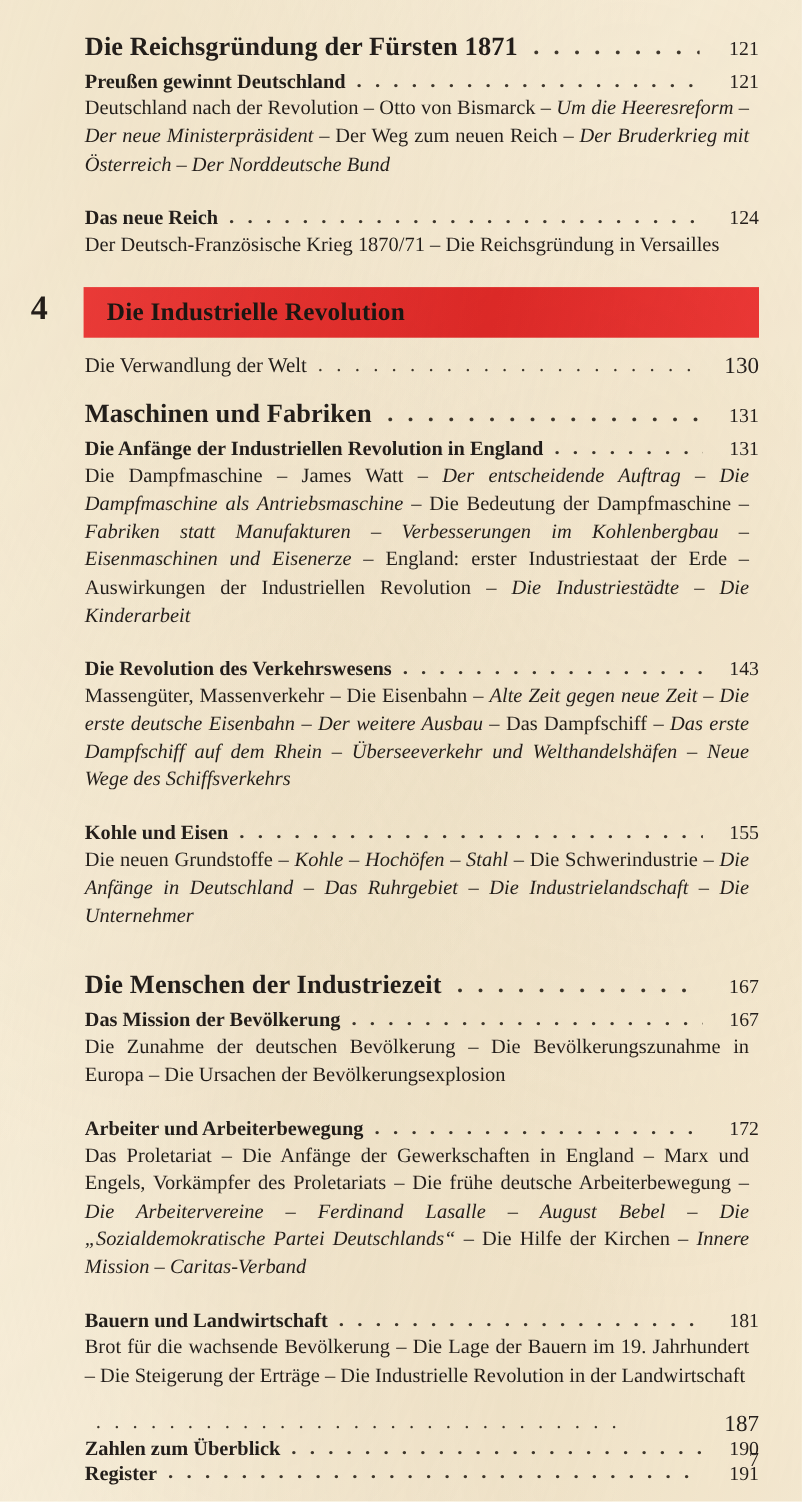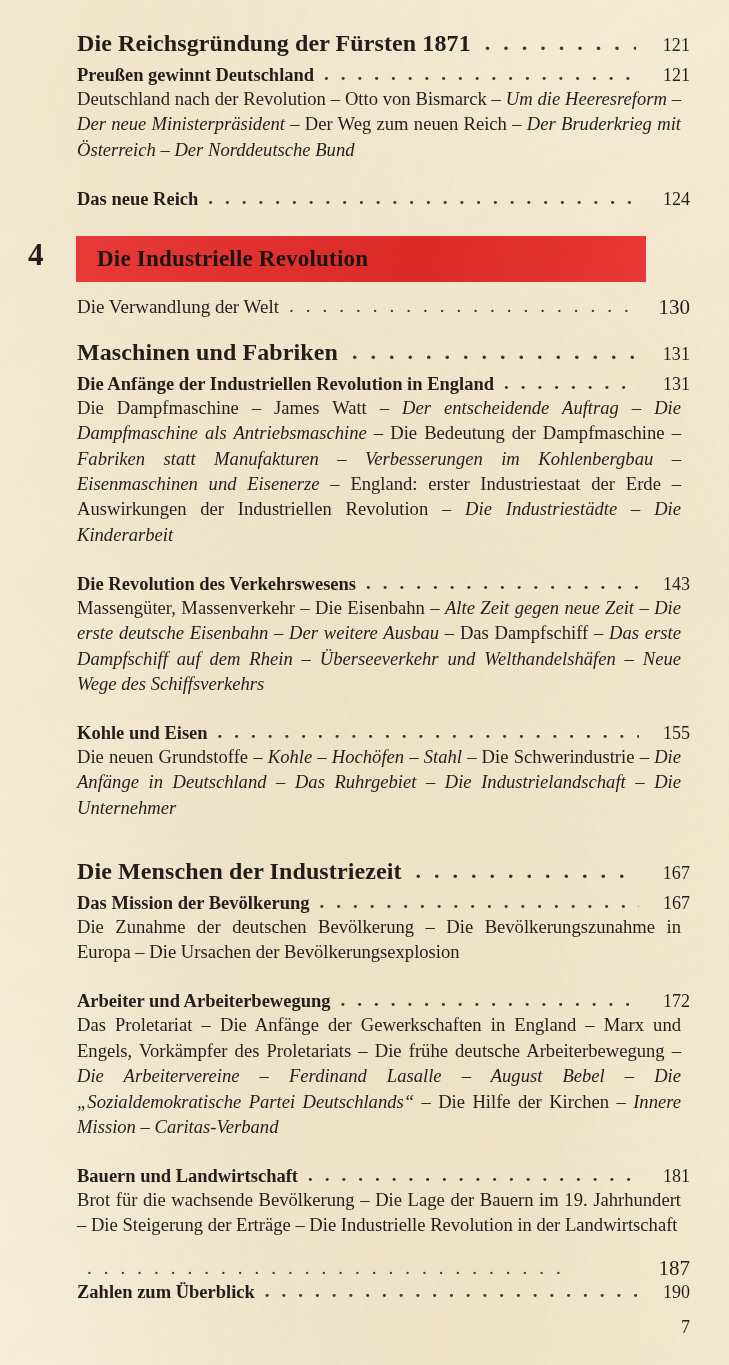--- a/index.html
+++ b/index.html
@@ -97,21 +97,21 @@
     left: 28px;
     top: -4px;
     font-size: 31px;
     font-weight: bold;
     line-height: 46px;
   }
   .chapter-banner {
     position: absolute;
     left: 76px;
     top: 0;
-    width: 570px;
+    width: 614px;
     height: 46px;
     background: #ee2d2c;
     background-image: linear-gradient(100deg, rgba(255,255,255,.07), rgba(0,0,0,.05) 60%, rgba(255,255,255,.06));
     display: flex;
     align-items: center;
   }
   .chapter-banner .chapter-title {
     font-size: 23px;
     font-weight: bold;
     color: #1c1713;
@@ -154,20 +154,21 @@
   </div>
   <p class="desc"><span>Deutschland nach der Revolution – Otto von Bismarck – </span><i>Um die Heeresreform – Der neue Ministerpräsident</i><span> – Der Weg zum neuen Reich – </span><i>Der Bruderkrieg mit Österreich – Der Norddeutsche Bund</i></p>
 
   <div class="gap-sm"></div>
 
   <div class="row h2-row">
     <span class="label">Das neue Reich</span>
     <span class="leader">.............................</span>
     <span class="pageno">124</span>
   </div>
+  <p class="desc"><span>Der Deutsch-Französische Krieg 1870/71 – Die Reichsgründung in Versailles</span></p>
 
   <div class="chapter-block">
     <div class="chapter-number">4</div>
     <div class="chapter-banner">
       <span class="chapter-title">Die Industrielle Revolution</span>
     </div>
   </div>
 
   <div class="gap-md"></div>
 
@@ -251,18 +252,23 @@
     <span class="leader">.............................</span>
     <span class="pageno">187</span>
   </div>
 
   <div class="row h2-row">
     <span class="label">Zahlen zum Überblick</span>
     <span class="leader">.............................</span>
     <span class="pageno">190</span>
   </div>
 
+  <div class="row h2-row">
+    <span class="label">Register</span>
+    <span class="leader">.............................</span>
+    <span class="pageno">191</span>
+  </div>
 
   <div class="folio">7</div>
 
 </div>
 
 <div class="paper-grain"></div>
 
 </body></html>

